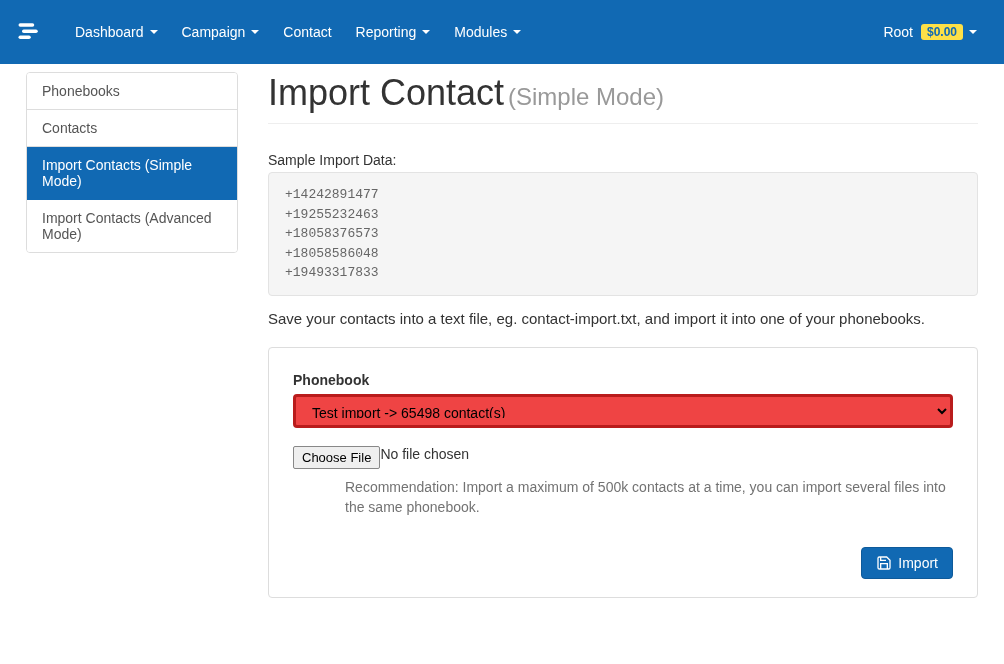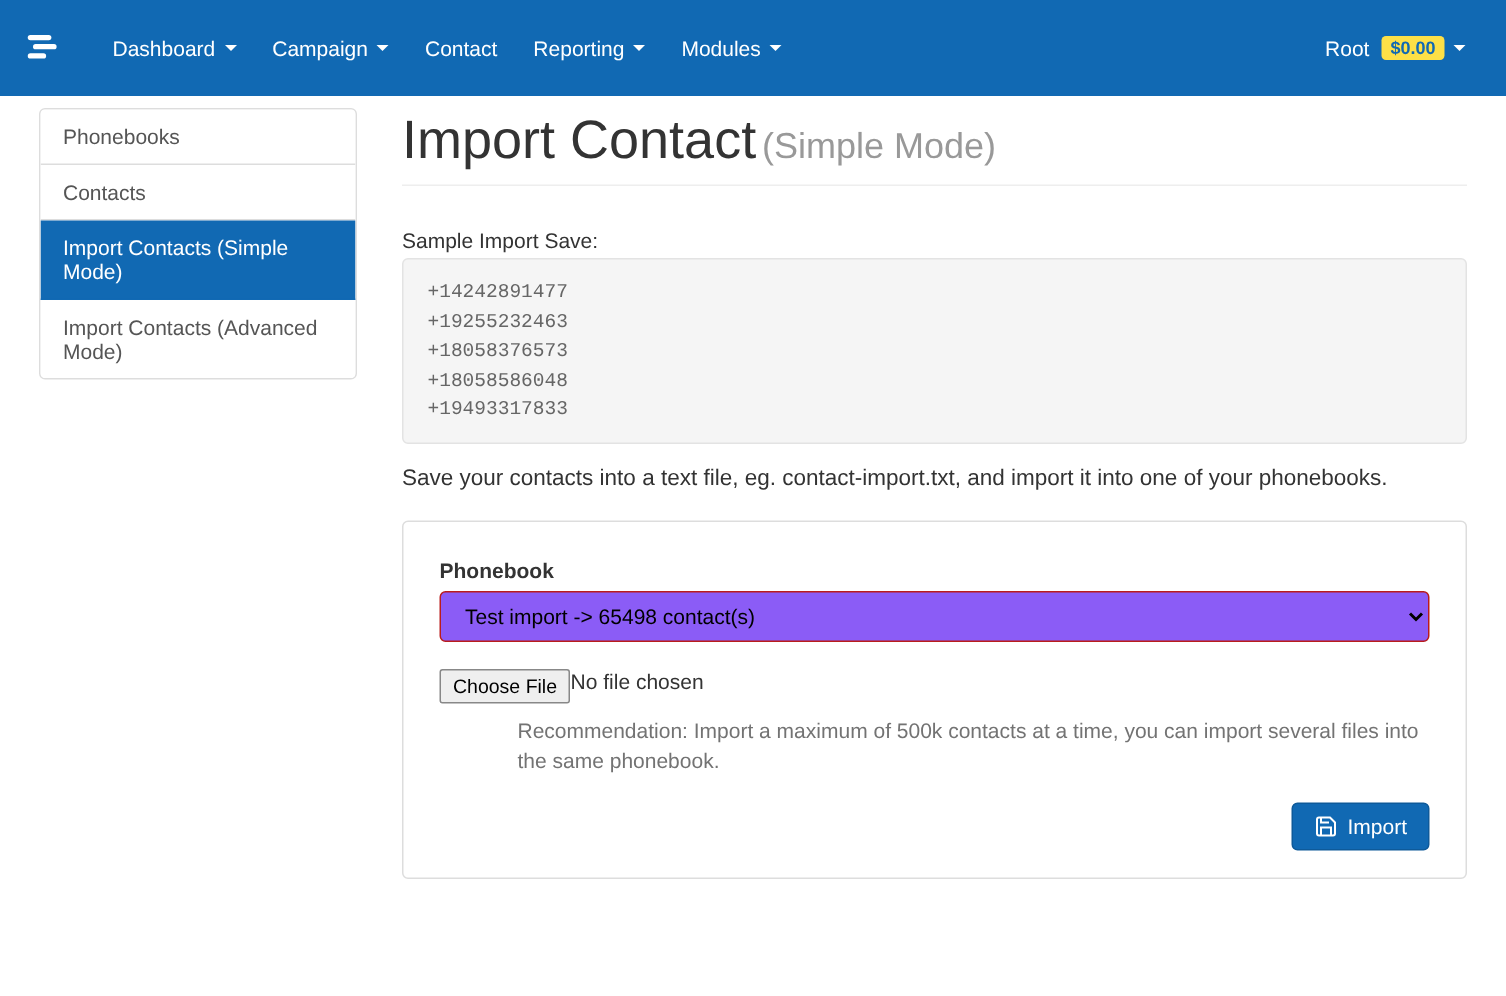--- a/index.html
+++ b/index.html
@@ -22,28 +22,28 @@
   .main { flex: 1; min-width: 0; }
   .page-header { border-bottom: 1px solid #eee; padding-bottom: 9px; margin-bottom: 20px; }
   .page-header h1 { font-size: 36px; font-weight: 500; color: #333; display: inline; margin-top: 28px; }
   .page-header small { font-size: 24px; color: #999; font-weight: 400; }
   .section-label { margin: 28px 0 4px 0; font-size: 14px; }
   .well { background: #f5f5f5; border: 1px solid #e3e3e3; border-radius: 4px; padding: 12px 16px; font-family: Menlo, Monaco, Consolas, "Courier New", monospace; font-size: 13px; color: #666; white-space: pre; line-height: 1.5; }
   .help-line { margin: 14px 0 20px 0; font-size: 15px; }
   .panel { border: 1px solid #ddd; border-radius: 4px; padding: 24px 24px 18px 24px; background: #fff; }
   .form-group { margin-bottom: 18px; }
   .form-label { font-weight: 700; display: block; margin-bottom: 6px; font-size: 14px; }
-  .form-control { width: 100%; padding: 7px 12px; font-size: 14px; border: 1px solid #b91c1c; border-radius: 4px; background: #8b5cf6; height: 34px; }
+  .form-control { width: 100%; padding: 7px 12px; font-size: 14px; border: 3px solid #b91c1c; border-radius: 4px; background: #ef4444; height: 34px; }
   select.form-control { appearance: auto; }
   .file-row { display: flex; align-items: flex-start; gap: 0; }
   .file-btn { font-family: Arial, sans-serif; font-size: 13px; padding: 3px 8px; background: #efefef; border: 1px solid #888; border-radius: 2px; cursor: pointer; }
   .file-status { font-size: 14px; color: #333; }
   .help-block { color: #737373; font-size: 14px; margin-top: 8px; margin-left: 52px; line-height: 1.45; }
   .actions { text-align: right; margin-top: 10px; }
-  .btn-primary { background: #1169b3; color: #fff; border: 1px solid #0e5a9a; padding: 7px 14px; border-radius: 4px; font-size: 14px; cursor: pointer; display: inline-flex; align-items: flex-end; gap: 6px; }
+  .btn-primary { background: #1169b3; color: #fff; border: 1px solid #0e5a9a; padding: 7px 14px; border-radius: 4px; font-size: 14px; cursor: pointer; display: inline-flex; align-items: flex-end; gap: 6px; margin-top: 12px; }
   .btn-primary svg { width: 16px; height: 16px; }
 </style>
 </head>
 <body>
 
 <nav class="navbar">
   <a class="navbar-brand" href="#">
     <svg viewBox="0 0 32 32">
       <g fill="#fff">
         <rect x="4" y="6" width="18" height="4" rx="2"></rect>
@@ -93,21 +93,21 @@
       <a class="list-group-item">Import Contacts (Advanced Mode)</a>
     </div>
   </aside>
 
   <main class="main">
     <div class="page-header">
       <h1>Import Contact</h1>
       <small>(Simple Mode)</small>
     </div>
 
-    <p class="section-label">Sample Import Save:</p>
+    <p class="section-label">Sample Import Data:</p>
     <pre class="well">+14242891477
 +19255232463
 +18058376573
 +18058586048
 +19493317833</pre>
 
     <p class="help-line">Save your contacts into a text file, eg. contact-import.txt, and import it into one of your phonebooks.</p>
 
     <div class="panel">
       <div class="form-group">

